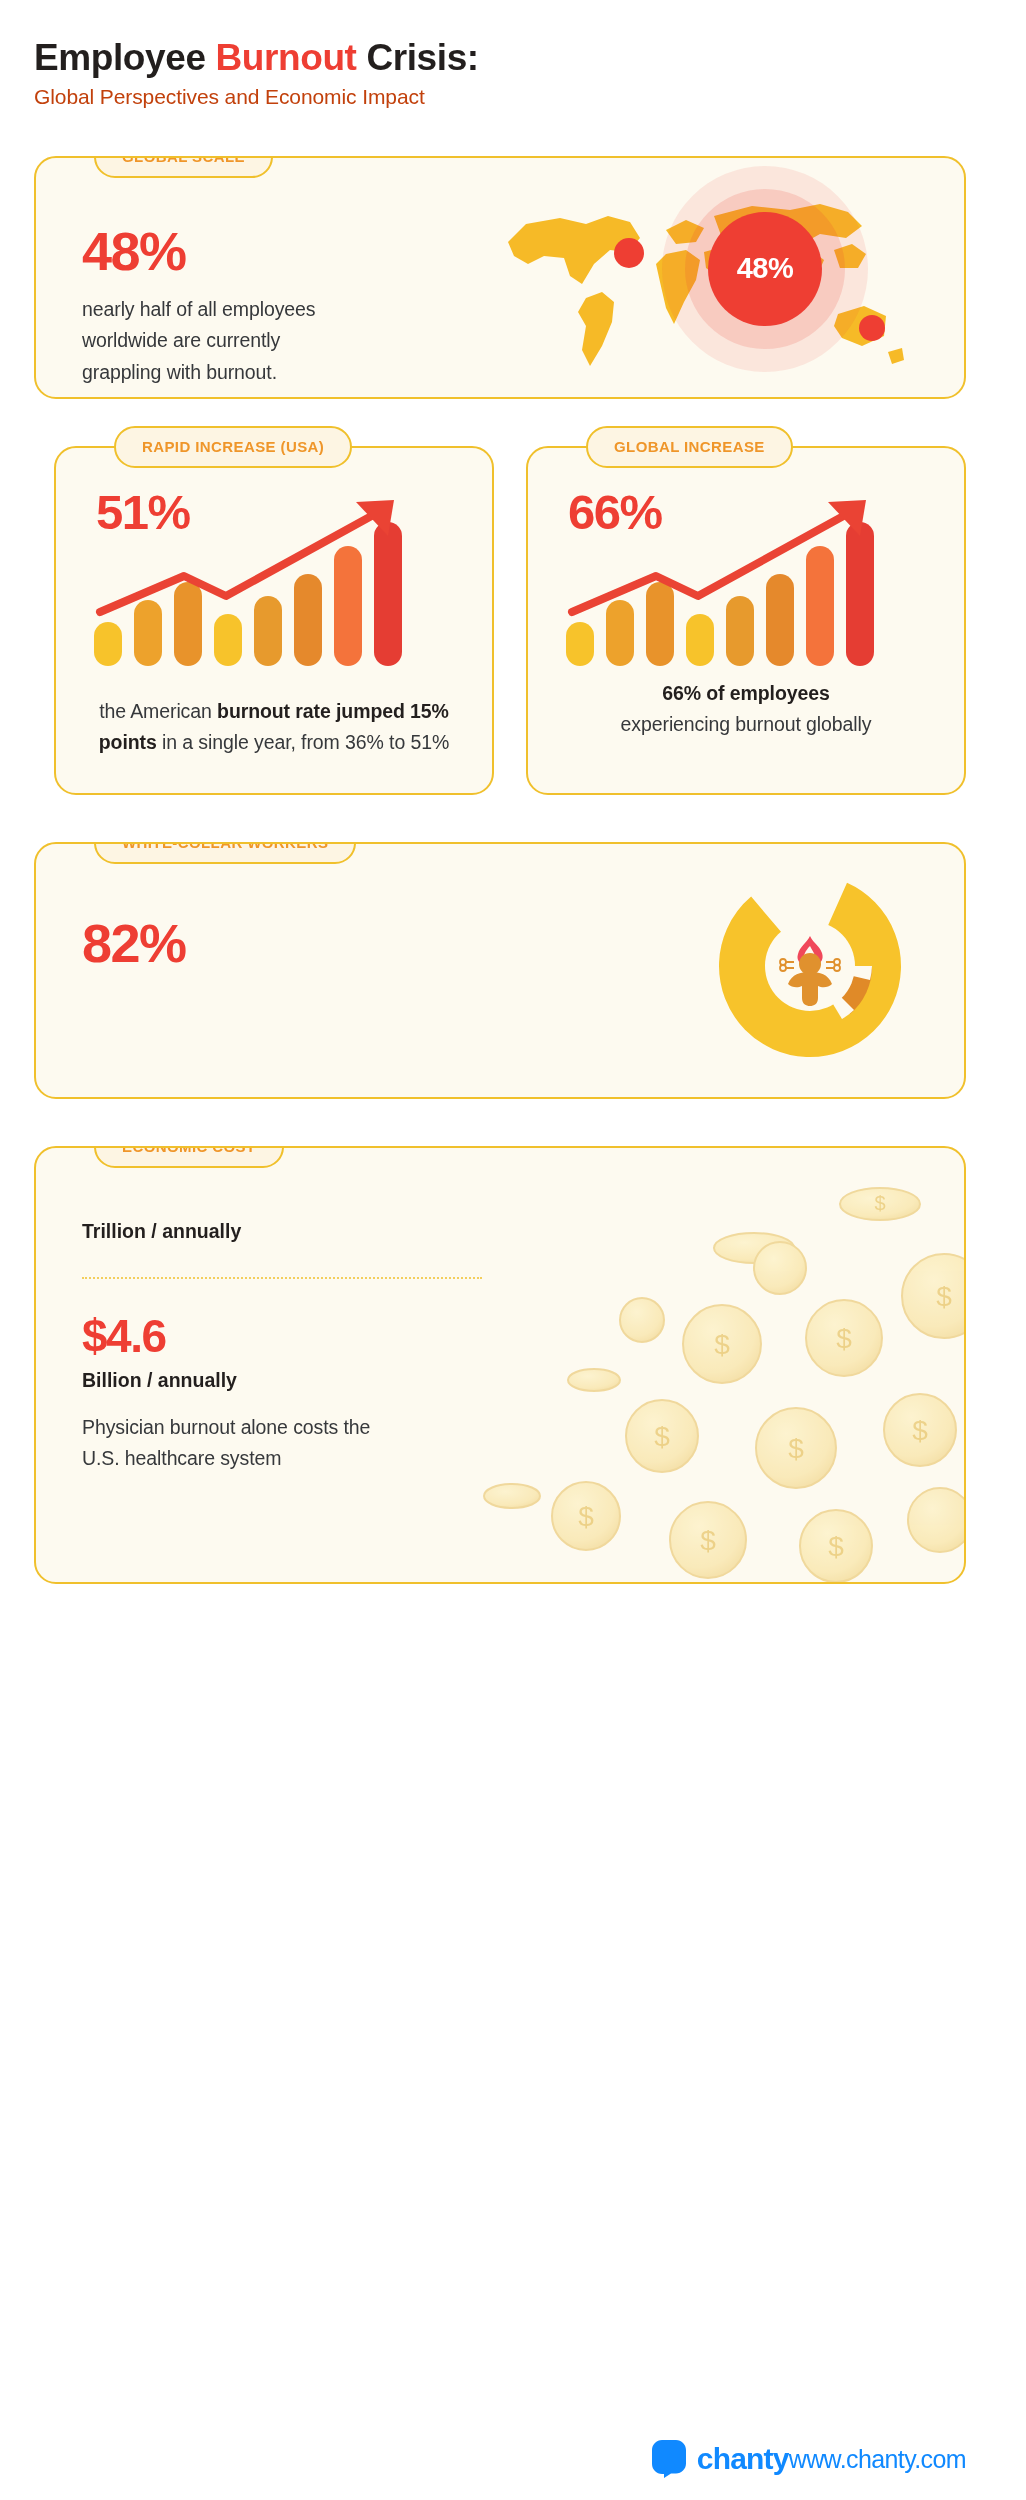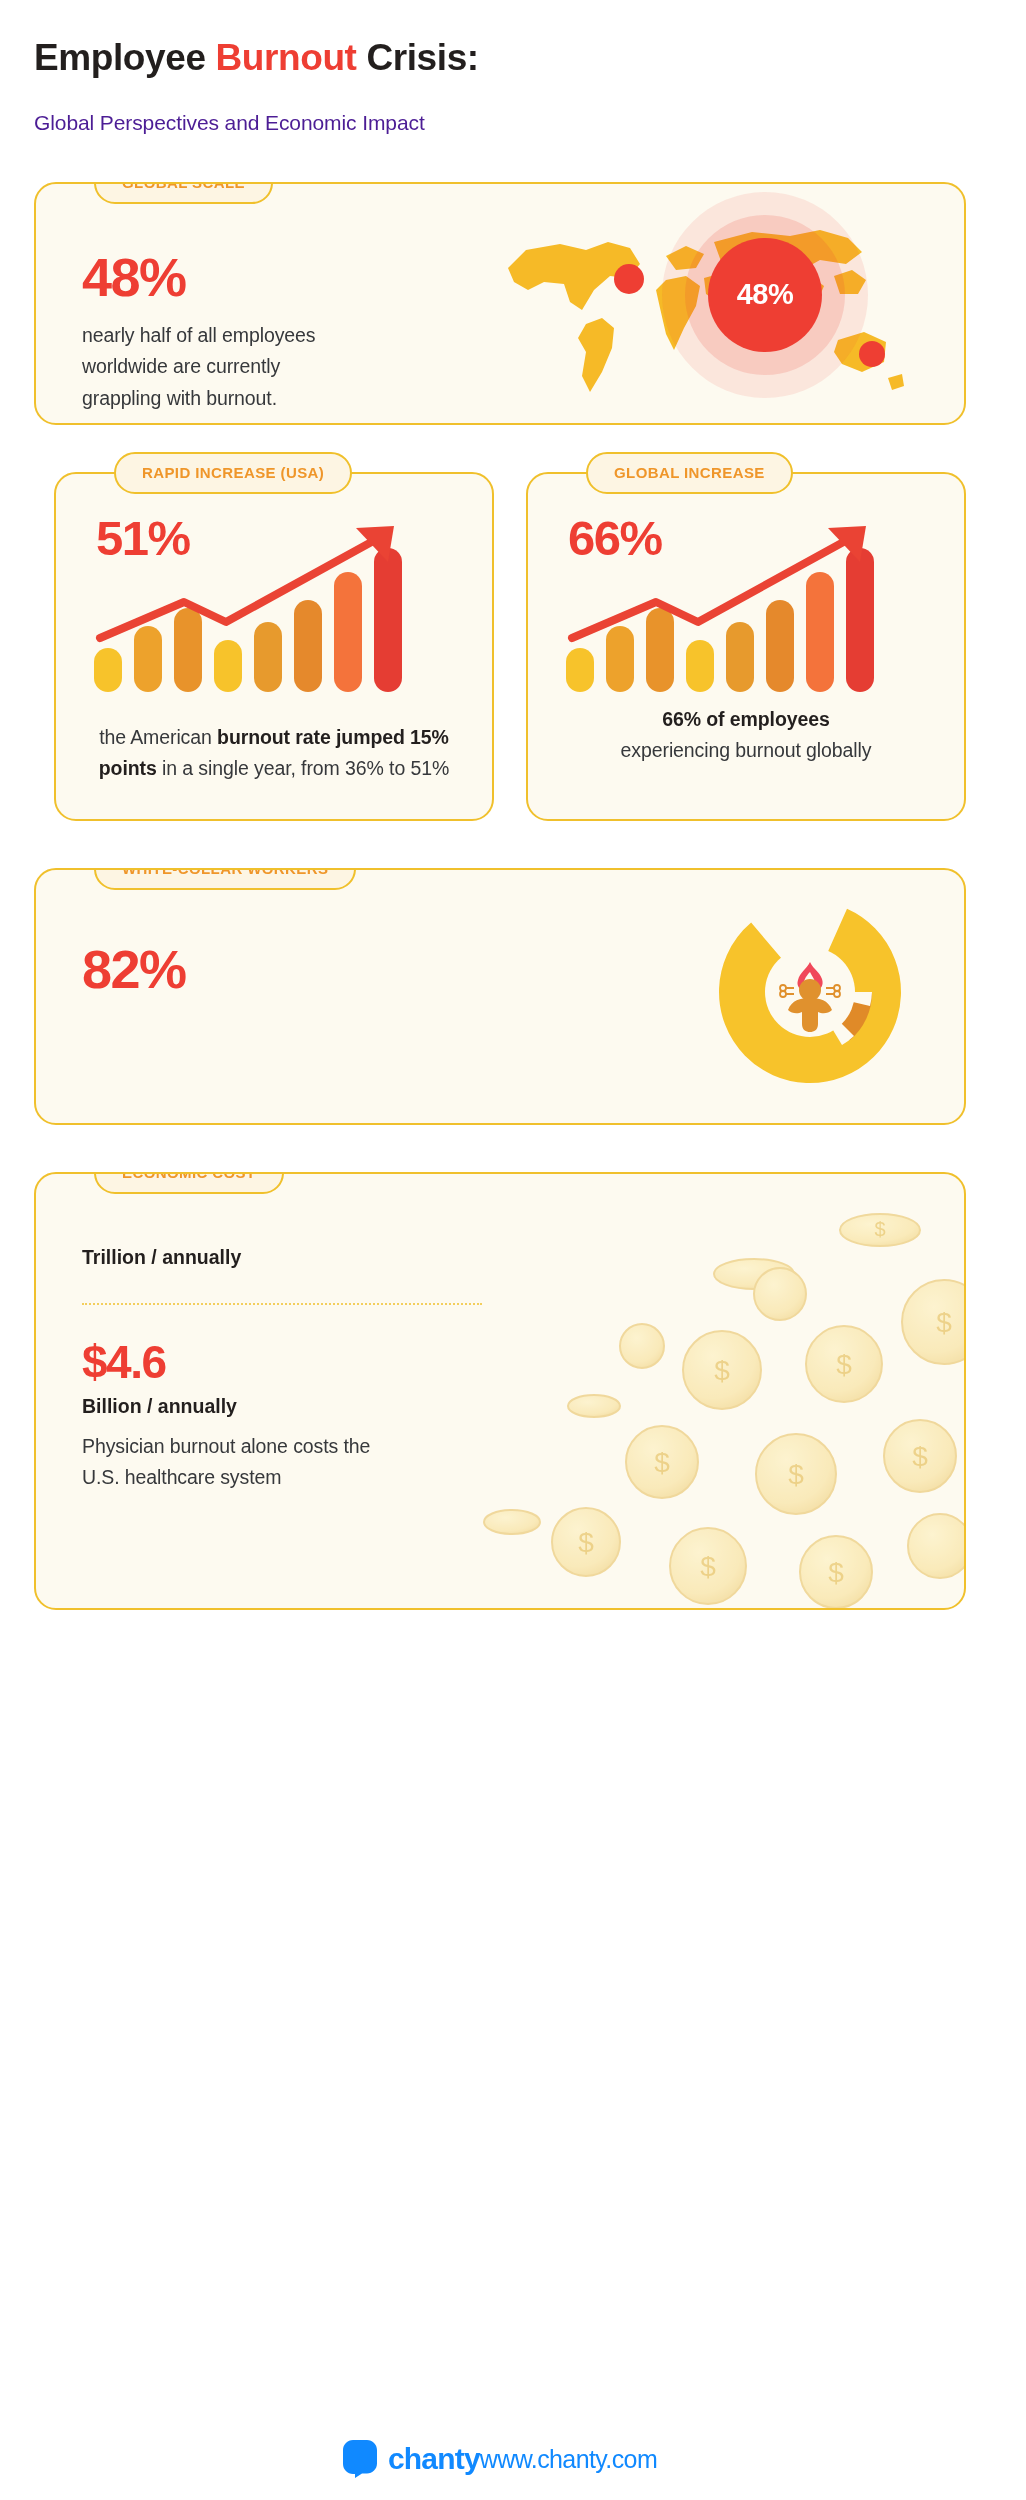--- a/index.html
+++ b/index.html
@@ -19,23 +19,23 @@
   .header { padding-top: 38px; }
   .title {
     font-size: 37px;
     font-weight: bold;
     color: #231f1e;
     letter-spacing: -0.4px;
     line-height: 1.1;
   }
   .title .hl { color: #ee3e33; }
   .subtitle {
-    margin-top: 32px;
+    margin-top: 6px;
     font-size: 21px;
-    color: #4c1d95;
+    color: #c2410c;
     letter-spacing: -0.1px;
   }
 
   
   .card {
     position: relative;
     background: #fdfaf0;
     border: 2px solid #f0c02c;
     border-radius: 22px;
     margin-top: 47px;
@@ -127,21 +127,21 @@
   .unit { margin-top: 10px; font-size: 19.5px; font-weight: bold; color: #231f1e; }
   .dotted {
     margin: 34px 0 0 0; width: 400px; height: 0;
     border-top: 2px dotted #f0c02c; opacity: 0.75;
   }
   .coins { position: absolute; right: 0; top: 0; width: 640px; height: 438px; z-index: 1; }
 
   
   .footer {
     position: absolute; left: 34px; right: 34px; bottom: 22px;
-    display: flex; align-items: center; justify-content: center;
+    display: flex; align-items: center; justify-content: flex-end;
   }
   .brand { display: flex; align-items: center; gap: 11px; }
   .brandname {
     color: #1089ff; font-size: 30px; font-weight: bold; letter-spacing: -0.8px;
   }
   .siteurl { color: #1089ff; font-size: 25px; letter-spacing: -0.6px; }
 </style>
 </head>
 <body>
 
@@ -314,21 +314,21 @@
         <text x="512" y="408" fill="#e0b64f" stroke="none">$</text>
         <text x="556" y="62" fill="#e0b64f" stroke="none" font-size="20">$</text>
       </g>
     </svg>
 
     <div class="content">
       <div class="unit">Trillion / annually</div>
       <div class="dotted"></div>
       <div class="bignum" style="margin-top:34px">$4.6</div>
       <div class="unit">Billion / annually</div>
-      <div class="paratext" style="margin-top:13px;width:300px">Physician burnout alone costs the U.S. healthcare system</div>
+      <div class="paratext" style="margin-top:20px;width:300px">Physician burnout alone costs the U.S. healthcare system</div>
     </div>
   </div>
 
   <div class="footer">
     <div class="brand">
       <svg width="34" height="38" viewBox="0 0 34 38">
         <path d="M24 0 H10 C4.5 0 0 4.5 0 10 V24 C0 29.5 4.5 34 10 34 H12
                  L12 38 L19 33.6 H24 C29.5 33.6 34 29.1 34 23.6 V10
                  C34 4.5 29.5 0 24 0 Z M24 9 H13 C10.8 9 9 10.8 9 13 V21
                  C9 23.2 10.8 25 13 25 H24 V17 H17 V9 Z" fill="#1089ff"></path>

